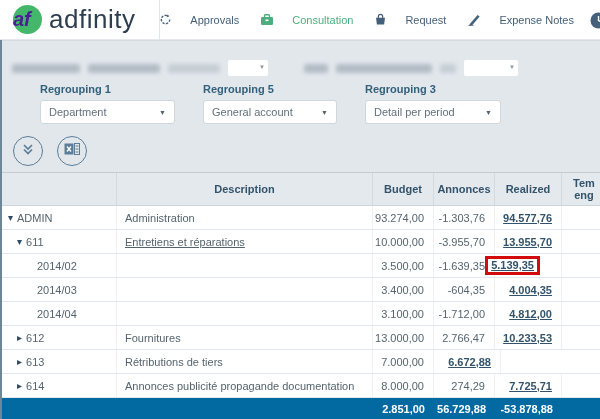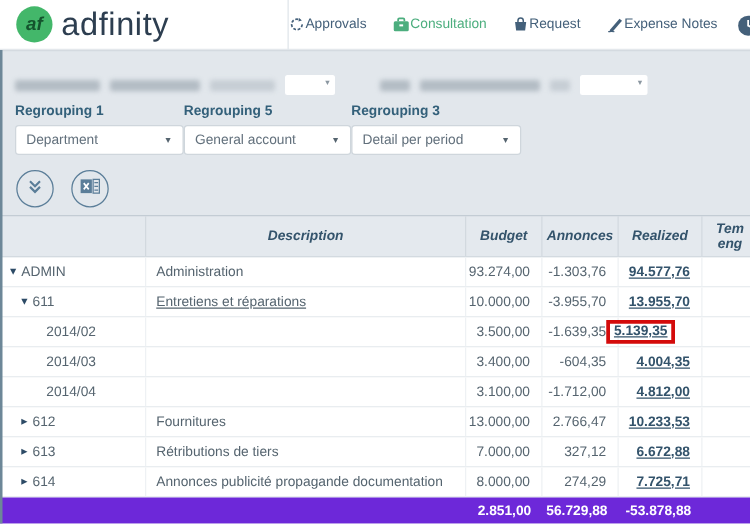--- a/index.html
+++ b/index.html
@@ -3,65 +3,65 @@
 <meta charset="utf-8">
 <style>
   * { margin:0; padding:0; box-sizing:border-box; }
   html,body { background:#fff; }
   body { font-family:"Liberation Sans", sans-serif; }
   .page { position:relative; width:600px; height:419px; overflow:hidden; background:#e2e7ec; }
 
   
   .header { position:relative; height:40px; background:#fff; display:flex; align-items:center; border-bottom:1px solid #e4e8ec; }
   .logo-wrap { display:flex; align-items:center; gap:7px; padding-left:13px; width:236px; }
-  .logo-circle { width:29px; height:29px; border-radius:50%; background:#43b76a; color:#14532d; display:flex; align-items:center; justify-content:center; font-size:15px; font-weight:bold; font-style:italic; }
+  .logo-circle { width:29px; height:29px; border-radius:50%; background:#43b76a; color:#4c1d95; display:flex; align-items:center; justify-content:flex-start; font-size:20px; font-weight:bold; font-style:italic; }
   .logo-name { font-size:26px; font-weight:500; color:#2d3e50; letter-spacing:.5px; }
   .header-divider { width:1px; height:40px; background:#e0e5ea; }
   .nav { flex:1; display:flex; align-items:center; justify-content:flex-end; gap:21px; padding-right:26px; }
-  .nav-item { display:flex; align-items:flex-start; gap:0; font-size:11px; color:#44607a; cursor:pointer; white-space:nowrap; }
+  .nav-item { display:flex; align-items:center; gap:18px; font-size:11px; color:#44607a; cursor:pointer; white-space:nowrap; }
   .nav-item.active { color:#4cae7e; }
   .nav-item svg { display:block; }
   .clock-partial { position:absolute; right:-7px; top:12px; width:17px; height:17px; }
 
   
   .filters { height:90px; background:#e2e7ec; border-top:1px solid #d4dae0; padding:0 0 0 12px; position:relative; }
   .blur-row { display:flex; align-items:center; gap:8px; padding-top:16px; height:38px; }
   .blob { height:9px; border-radius:2px; background:#94a0aa; opacity:.6; filter:blur(2px); }
   .blob.light { background:#b4bdc5; }
   .mini-select { height:16px; background:#fff; border-radius:2px; position:relative; filter:blur(.6px); }
   .mini-select .arr { position:absolute; right:3px; top:4px; font-size:6px; color:#8b97a1; }
-  .regroup-row { display:flex; gap:0; margin-top:4px; }
+  .regroup-row { display:flex; gap:28px; margin-top:4px;margin-left:28px; }
   .regroup { display:flex; flex-direction:column; }
   .regroup-label { font-size:11px; font-weight:bold; color:#33607a; margin-bottom:5px; }
   .select { height:24px; background:#fff; border:1px solid #cfd6dc; border-radius:3px; font-size:11px; color:#62707c; display:flex; align-items:center; padding:0 8px; position:relative; cursor:pointer; }
   .select .arrow { position:absolute; right:8px; top:8px; font-size:7px; color:#55646f; }
   .w1 { width:135px; } .w2 { width:134px; } .w3 { width:136px; }
 
   
   .toolbar { height:42px; background:#e2e7ec; display:flex; align-items:center; gap:14px; padding-left:13px; }
   .circle-btn { width:30px; height:30px; border-radius:50%; border:1px solid #5b7e99; background:transparent; display:flex; align-items:center; justify-content:center; cursor:pointer; }
 
   
   .table { background:#fff; }
   .thead { display:flex; height:34px; background:#e4e9ee; border-top:1px solid #c3ccd4; border-bottom:1px solid #cdd5dc; font-size:11px; font-weight:bold; color:#33536b; }
-  .thead .cell { display:flex; align-items:center; justify-content:center; border-right:1px solid #d2d9df; text-align:center;font-style:italic; }
+  .thead .cell { display:flex; align-items:center; justify-content:center; border-right:1px solid #d2d9df; text-align:center; }
   .thead .cell:last-child { border-right:none; }
   .c-tree { width:117px; } .c-desc { width:256px; } .c-bud { width:61px; } .c-av { width:61px; } .c-real { width:67px; } .c-temp { width:38px; }
   .temp-head { line-height:12px; text-align:left; padding-left:6px; display:flex; flex-direction:column; justify-content:center; align-items:flex-start; }
 
   .trow { display:flex; height:24px; background:#fff; border-bottom:1px solid #e2e7eb; font-size:11px; color:#55646f; }
   .trow .cell { display:flex; align-items:center; border-right:1px solid #eef1f4; height:100%; }
   .trow .cell:last-child { border-right:none; }
   .cell.tree { gap:4px; }
   .chev { font-size:10px; color:#2d4b66; cursor:pointer; line-height:1; }
   .cell.num { justify-content:flex-end; padding-right:9px; }
   .rlink { color:#33536b; font-weight:bold; text-decoration:underline; cursor:pointer; }
   .redbox { border:3px solid #d40b0b; padding:0 3px; display:inline-block; line-height:13px; }
 
-  .tfoot { display:flex; height:21px; background:#6d28d9; font-size:11px; font-weight:bold; color:#fff; }
+  .tfoot { display:flex; height:21px; background:#0369a1; font-size:11px; font-weight:bold; color:#fff; }
   .tfoot .cell { display:flex; align-items:center; justify-content:flex-end; padding-right:9px; }
 
   .left-edge { position:absolute; left:0; top:40px; bottom:0; width:2px; background:#6d8798; z-index:5; }
 </style>
 </head>
 <body>
 
 <div class="page">
   <div class="left-edge"></div>
 
@@ -269,21 +269,20 @@
           </div>
           <div class="cell c-temp"></div>
         </div>
         <div class="trow">
           <div class="cell tree c-tree" style="padding-left: 17px;">
             <span class="chev">▸</span>
             <span>613</span>
           </div>
           <div class="cell c-desc" style="padding-left: 8px;">Rétributions de tiers</div>
           <div class="cell num c-bud">7.000,00</div>
-          <div class="cell num c-av">327,12</div>
           <div class="cell num c-real">
             <span class="rlink">6.672,88</span>
           </div>
           <div class="cell c-temp"></div>
         </div>
         <div class="trow">
           <div class="cell tree c-tree" style="padding-left: 17px;">
             <span class="chev">▸</span>
             <span>614</span>
           </div>

